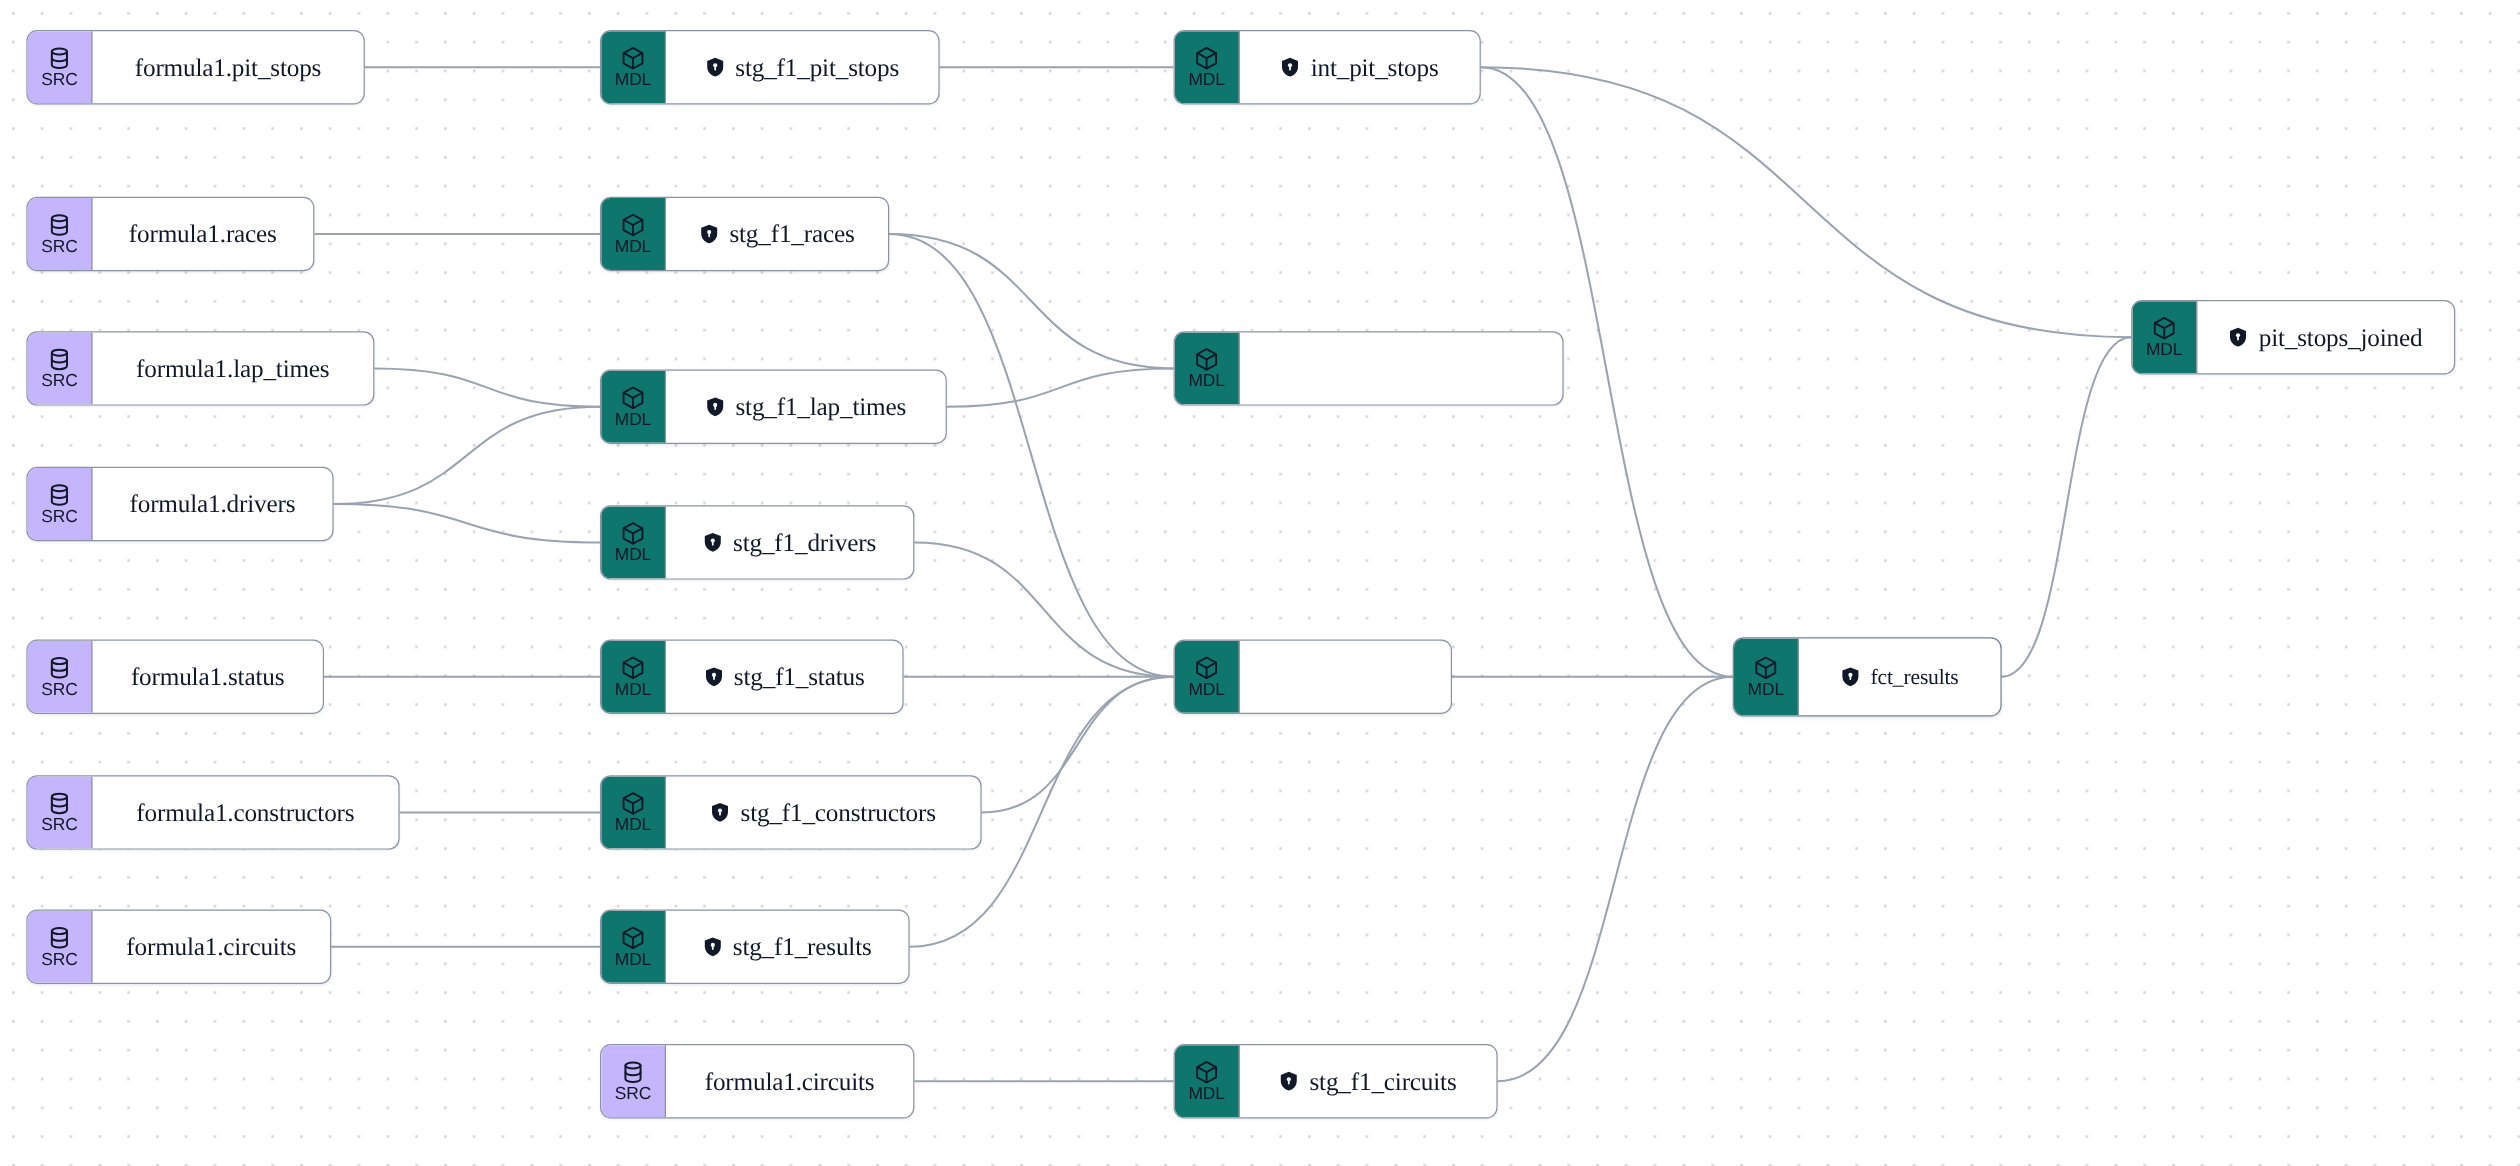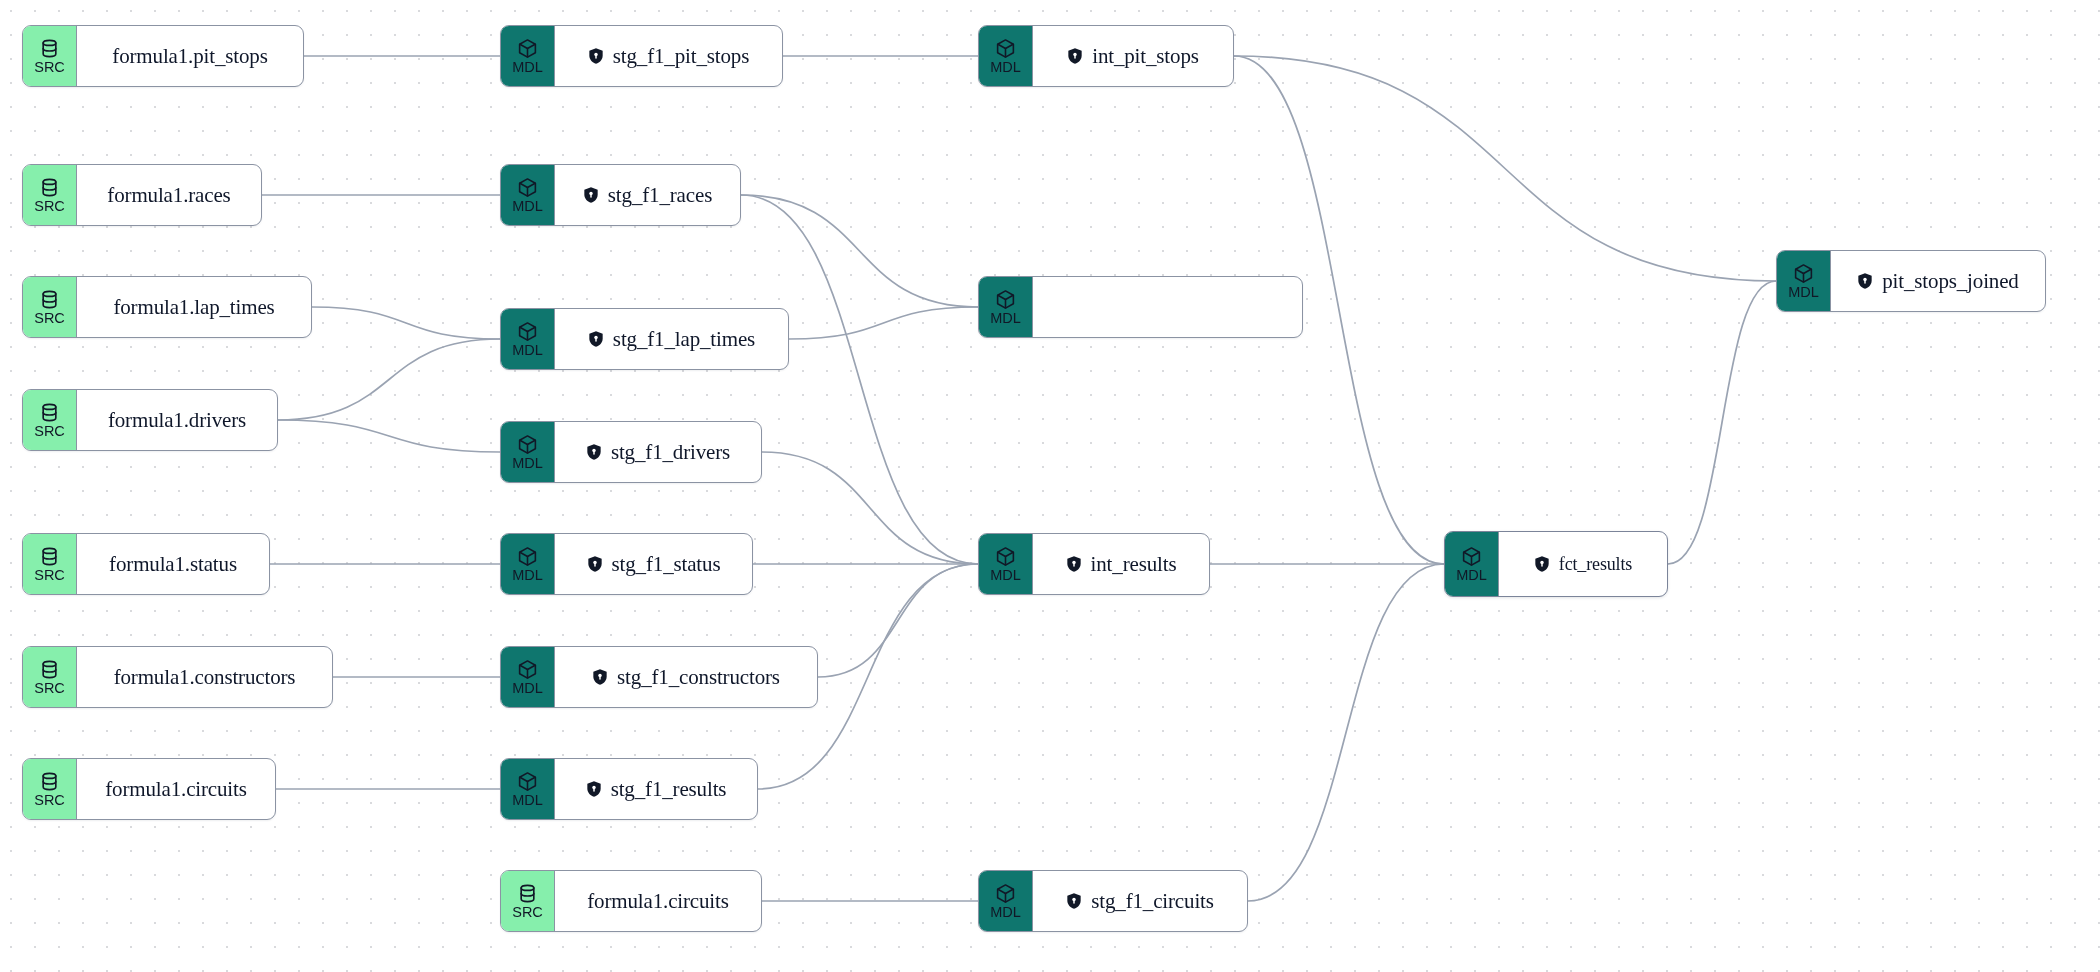--- a/index.html
+++ b/index.html
@@ -41,21 +41,21 @@
   .node-badge {
     width: 54px;
     flex: 0 0 54px;
     display: flex;
     flex-direction: column;
     align-items: center;
     justify-content: center;
     gap: 0px;
     border-right: 1.6px solid #8b93a3;
   }
-  .node.src .node-badge { background: #86efac; }
+  .node.src .node-badge { background: #c4b5fd; }
   .node.mdl .node-badge { background: #0f766e; }
   .badge-icon {
     width: 21px; height: 21px;
     display: block;
     margin-bottom: 1px;
   }
   .badge-text {
     font-size: 14.5px;
     line-height: 15px;
     color: #111827;
@@ -396,28 +396,20 @@
       </div>
       <div class="node mdl" style="left: 978px; top: 533px; width: 232px;">
         <div class="node-badge">
           <svg class="badge-icon" viewBox="0 0 24 24" fill="none" stroke="#111827" stroke-width="1.8" stroke-linecap="round" stroke-linejoin="round">
             <path d="M12 2.2 21 7.1v9.8L12 21.8 3 16.9V7.1z"></path>
             <path d="M3.3 7.2 12 12l8.7-4.8"></path>
             <path d="M12 12v9.6"></path>
           </svg>
           <span class="badge-text">MDL</span>
         </div>
-        <div class="node-body">
-          <svg class="shield-icon" viewBox="0 0 24 26">
-            <path d="M12 1.3 22 5.1v7.2c0 6.2-4.2 10.6-10 12.4C6.2 22.9 2 18.5 2 12.3V5.1z" fill="#111827"></path>
-            <circle cx="12" cy="10.6" r="2.6" fill="#ffffff"></circle>
-            <rect x="10.9" y="11.4" width="2.2" height="5.6" rx="1.1" fill="#ffffff"></rect>
-          </svg>
-          <span class="node-label">int_results</span>
-        </div>
       </div>
       <div class="node mdl emph" style="left: 1444px; top: 531px; width: 224px;">
         <div class="node-badge">
           <svg class="badge-icon" viewBox="0 0 24 24" fill="none" stroke="#111827" stroke-width="1.8" stroke-linecap="round" stroke-linejoin="round">
             <path d="M12 2.2 21 7.1v9.8L12 21.8 3 16.9V7.1z"></path>
             <path d="M3.3 7.2 12 12l8.7-4.8"></path>
             <path d="M12 12v9.6"></path>
           </svg>
           <span class="badge-text">MDL</span>
         </div>

